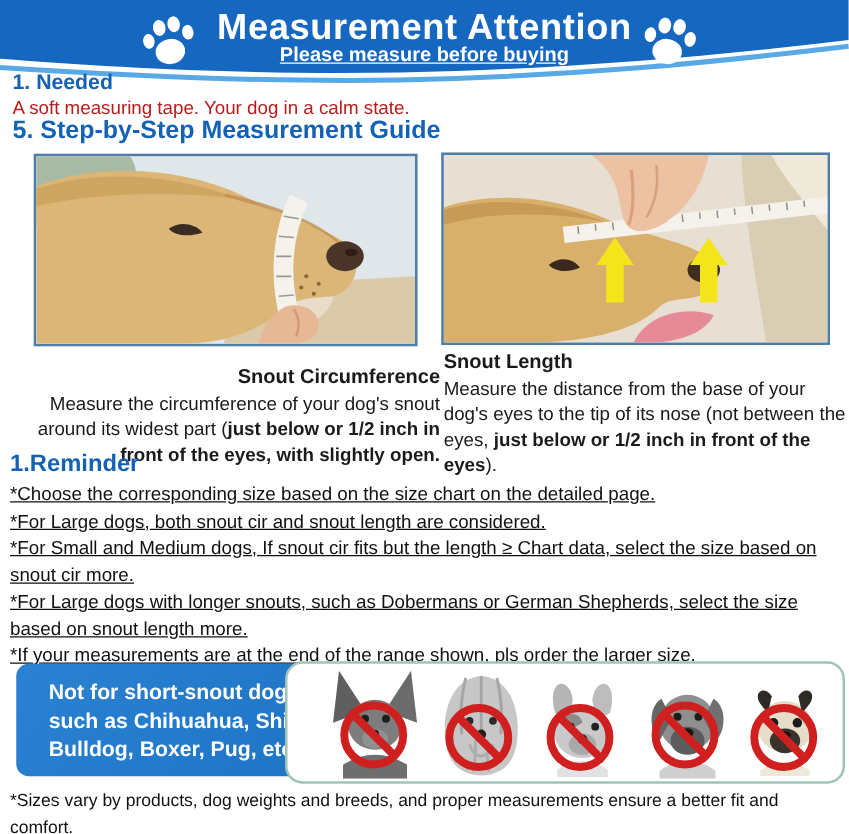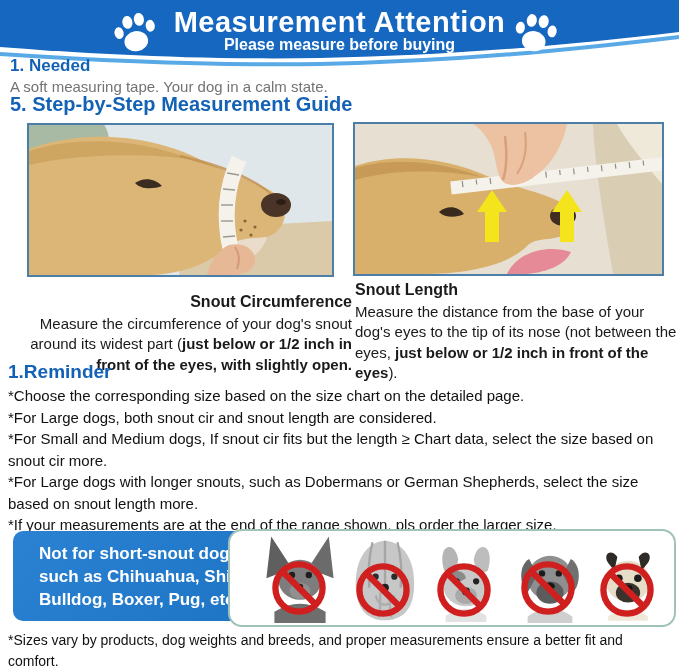--- a/index.html
+++ b/index.html
@@ -13,47 +13,47 @@
 
   
   .banner{left:0;top:0;width:679px;height:70px;}
   .banner svg.bg{position:absolute;left:0;top:0;}
   .banner-title{
     position:absolute;left:0;top:6px;width:679px;text-align:center;
     color:#ffffff;font-size:29px;font-weight:bold;letter-spacing:.5px;
   }
   .banner-sub{
     position:absolute;left:0;top:36px;width:679px;text-align:center;
-    color:#ffffff;font-size:16px;font-weight:bold;
+    color:#ffffff;font-size:16px;font-weight:bold;text-decoration:underline;
   }
   .paw{position:absolute;top:13px;width:46px;height:42px;}
   .paw-left{left:112px;transform:rotate(-10deg);}
   .paw-right{left:512px;transform:rotate(10deg);}
 
   
   .h-blue{color:#1462b6;font-weight:bold;}
   .sec1-h{left:10px;top:56px;font-size:17px;}
-  .sec1-b{left:10px;top:78px;font-size:15px;color:#737373;}
+  .sec1-b{left:10px;top:78px;font-size:15px;color:#b91c1c;}
   .sec2-h{left:10px;top:93px;font-size:20px;}
   .sec3-h{left:8px;top:361px;font-size:19px;}
 
   
   .figure{border:2px solid #4d7ea8;background:#dfe7ea;overflow:hidden;}
   .fig-left{left:27px;top:123px;width:303px;height:150px;}
   .fig-right{left:353px;top:122px;width:307px;height:150px;}
 
   .caption{font-size:15px;color:#1a1a1a;line-height:20.5px;}
   .caption .cap-title{font-weight:bold;font-size:16px;display:block;margin-bottom:1px;}
   .cap-left{left:30px;top:292px;width:322px;text-align:right;}
   .cap-right{left:355px;top:280px;width:322px;}
   .caption b{font-weight:bold;}
 
   
   .reminder-list{left:8px;top:385px;width:666px;font-size:15px;color:#111;line-height:21.5px;}
-  .reminder-item{margin:0;}
+  .reminder-item{margin:0;text-decoration:underline;}
 
   
   .warnbox{
     left:13px;top:531px;width:654px;height:90px;border-radius:10px;
     background:linear-gradient(135deg,#2b82d2 0%,#1a6fc0 60%,#1563b2 100%);
   }
   .warn-text{
     position:absolute;left:26px;top:11px;
     color:#ffffff;font-size:17px;font-weight:bold;line-height:23px;
   }

